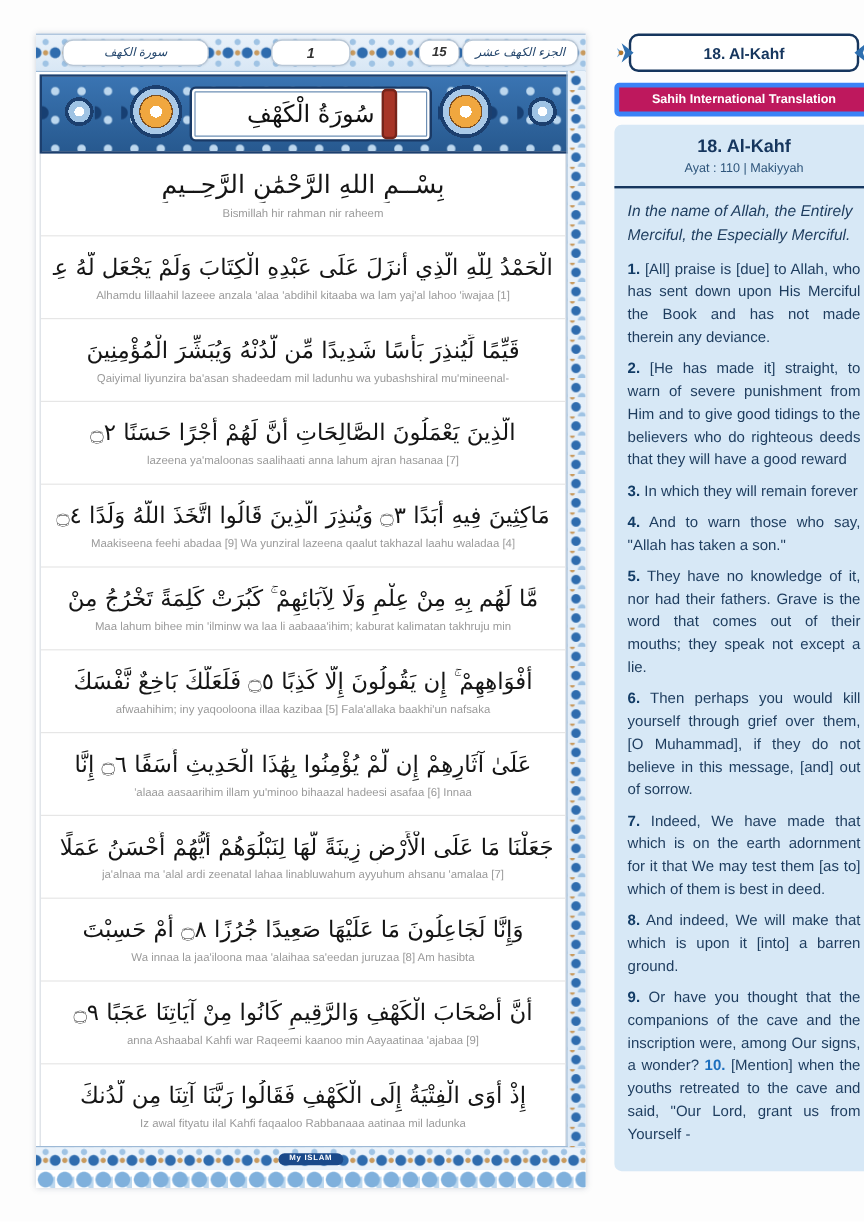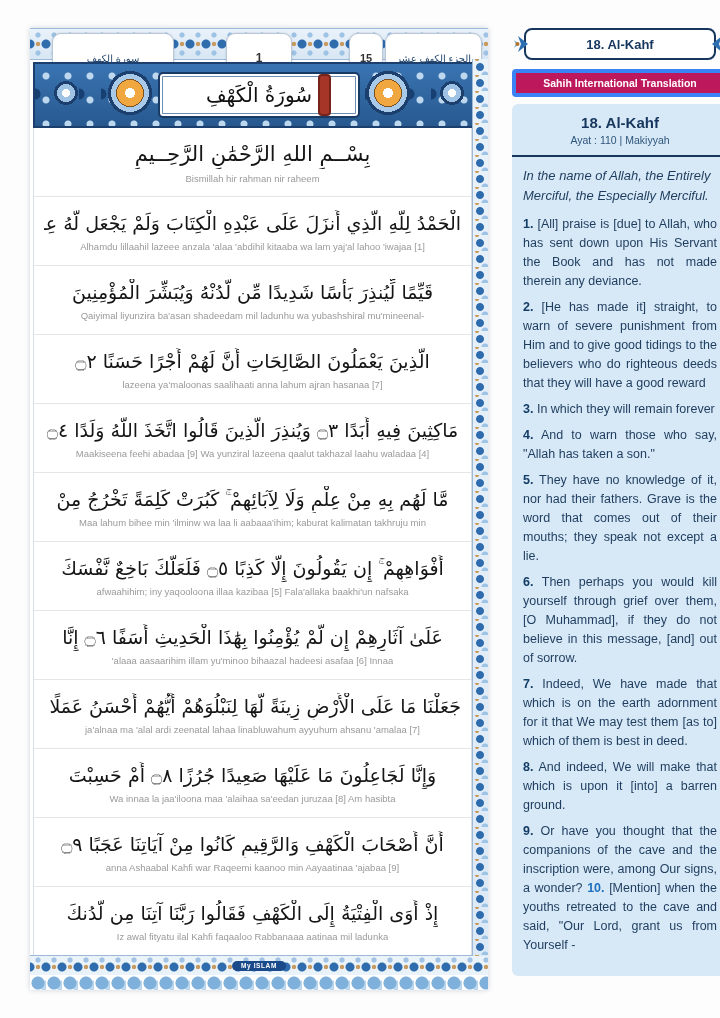--- a/index.html
+++ b/index.html
@@ -29,22 +29,22 @@
       radial-gradient(circle at 8px 4px,  #9fc3e4 2.2px, rgba(0,0,0,0) 3px) 0 0/16px 34px repeat-x,
       radial-gradient(circle at 8px 11px, #2f6cae 4px,   rgba(0,0,0,0) 5px) 8px 0/16px 34px repeat-x,
       radial-gradient(circle at 8px 11px, #c89a5e 1.8px, rgba(0,0,0,0) 2.6px) 0 0/16px 34px repeat-x,
       radial-gradient(circle at 8px 27px, #7fb0dc 6px,   rgba(0,0,0,0) 7px) 0 0/16px 34px repeat-x,
       radial-gradient(circle at 16px 30px,#bcd7ee 5px,   rgba(0,0,0,0) 6px) 0 0/16px 34px repeat-x,
       linear-gradient(#eaf2fa 55%,#ffffff 55%);
     border-bottom:none;
   }
   .tab{
     position:absolute;top:4px;height:20px;display:flex;align-items:center;justify-content:center;
-    background:#fff;border:1px solid #b9c7d6;border-radius:9px;padding:14px 10px;
-    font-size:10px;color:#26486e;box-shadow:0 0 2px rgba(50,70,100,.25);white-space:nowrap;
+    background:#fff;border:1px solid #b9c7d6;border-radius:9px;padding:0 10px;
+    font-size:10px;color:#26486e;box-shadow:0 0 2px rgba(50,70,100,.25);white-space:nowrap;font-style:italic;
   }
   .tab-left{left:22px;min-width:100px;}
   .tab-center{left:50%;transform:translateX(-50%);min-width:44px;font-size:12px;color:#333;font-weight:bold;}
   .tab-group{position:absolute;right:6px;top:4px;display:flex;gap:2px;}
   .tab-group .tab{position:static;}
   .tab-num{font-weight:bold;font-size:11px;color:#333;}
   
   .surah-band{
     position:relative;height:62px;flex:0 0 auto;margin:2px 3px 0 3px;
     border:2px solid #1c3f6e;
@@ -236,21 +236,21 @@
     <span>Sahih International Translation</span>
   </div>
 
   <div class="trans-box">
     <div class="t-title">18. Al-Kahf</div>
     <div class="t-meta">Ayat : 110 | Makiyyah</div>
     <hr class="head-rule">
 
     <p class="bismillah-en">In the name of Allah, the Entirely Merciful, the Especially Merciful.</p>
 
-    <p class="ven"><span class="vnum">1.</span> <span>[All] praise is [due] to Allah, who has sent down upon His Servant the Book and has not made therein any deviance.</span></p>
+    <p class="ven"><span class="vnum">1.</span> <span>[All] praise is [due] to Allah, who has sent down upon His Merciful the Book and has not made therein any deviance.</span></p>
     <p class="ven"><span class="vnum">2.</span> <span>[He has made it] straight, to warn of severe punishment from Him and to give good tidings to the believers who do righteous deeds that they will have a good reward</span></p>
     <p class="ven"><span class="vnum">3.</span> <span>In which they will remain forever</span></p>
     <p class="ven"><span class="vnum">4.</span> <span>And to warn those who say, "Allah has taken a son."</span></p>
     <p class="ven"><span class="vnum">5.</span> <span>They have no knowledge of it, nor had their fathers. Grave is the word that comes out of their mouths; they speak not except a lie.</span></p>
     <p class="ven"><span class="vnum">6.</span> <span>Then perhaps you would kill yourself through grief over them, [O Muhammad], if they do not believe in this message, [and] out of sorrow.</span></p>
     <p class="ven"><span class="vnum">7.</span> <span>Indeed, We have made that which is on the earth adornment for it that We may test them [as to] which of them is best in deed.</span></p>
     <p class="ven"><span class="vnum">8.</span> <span>And indeed, We will make that which is upon it [into] a barren ground.</span></p>
     <p class="ven"><span class="vnum">9.</span> <span>Or have you thought that the companions of the cave and the inscription were, among Our signs, a wonder?</span> <span class="vnum blue">10.</span> <span>[Mention] when the youths retreated to the cave and said, "Our Lord, grant us from Yourself -</span></p>
   </div>
 </aside>

